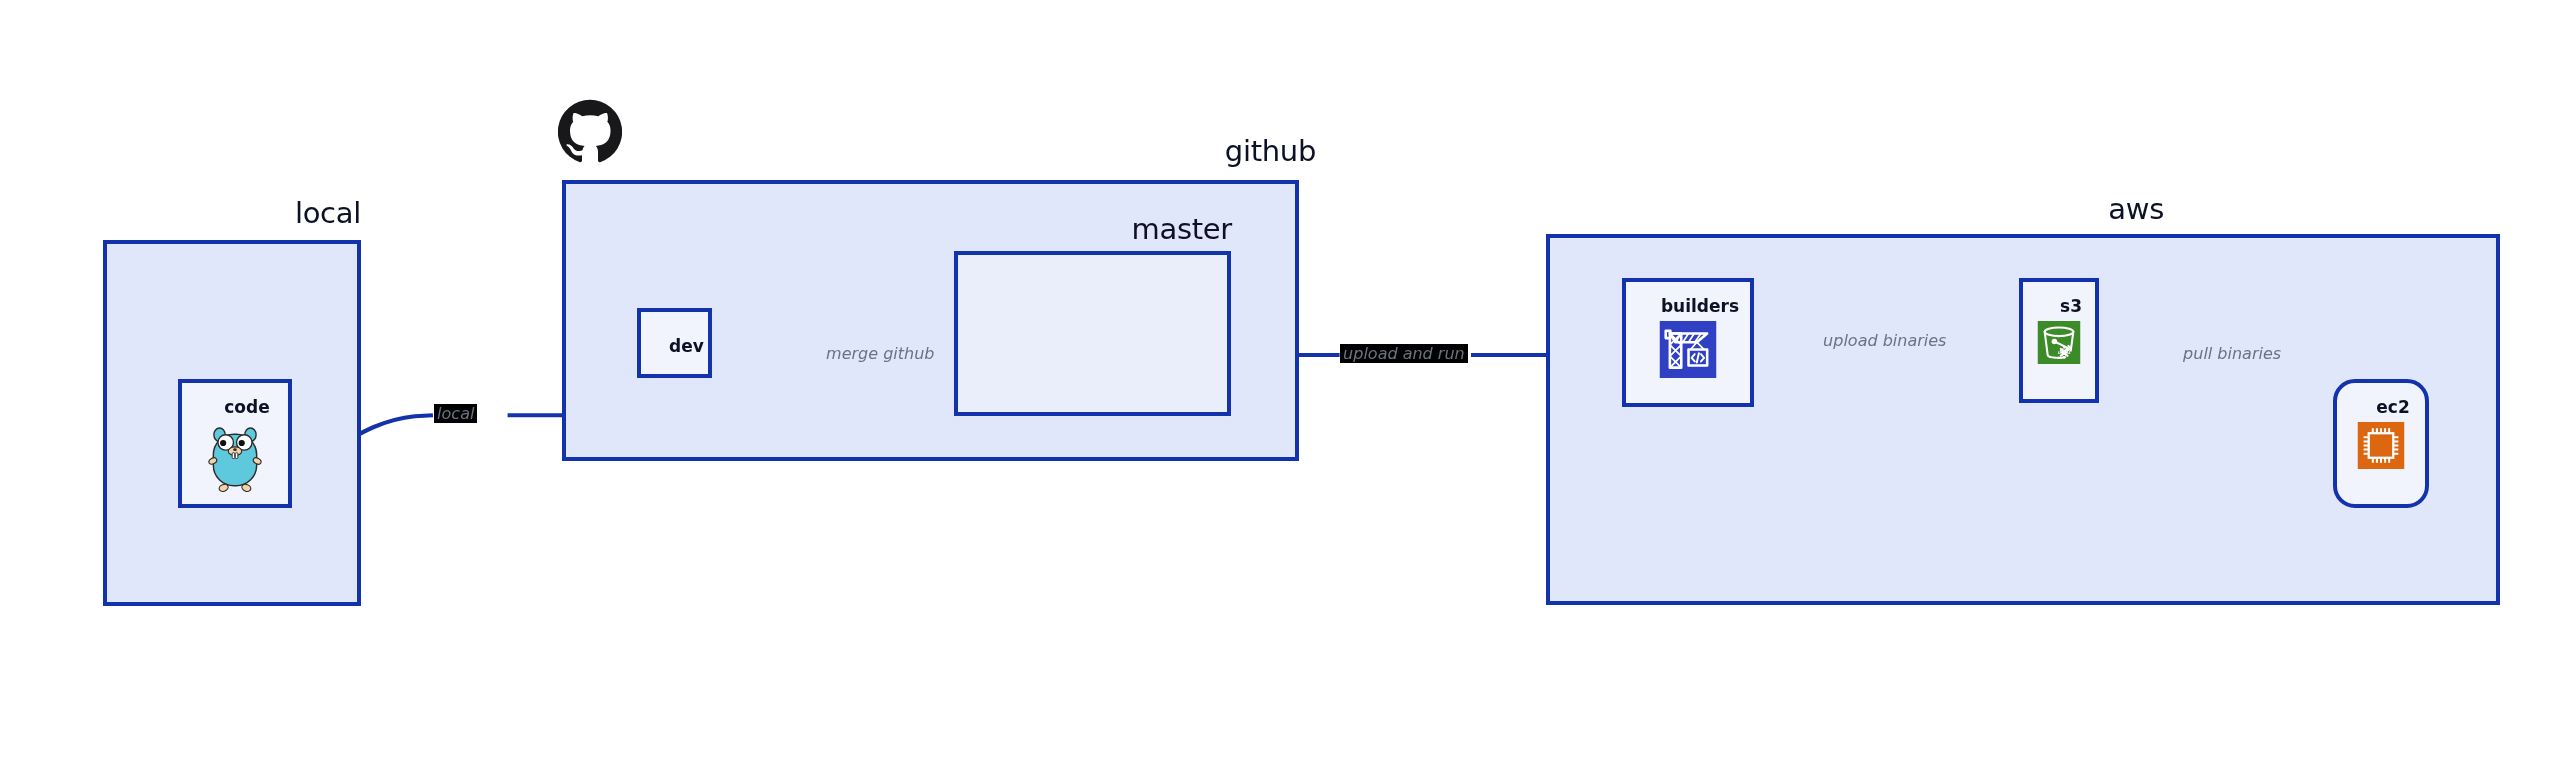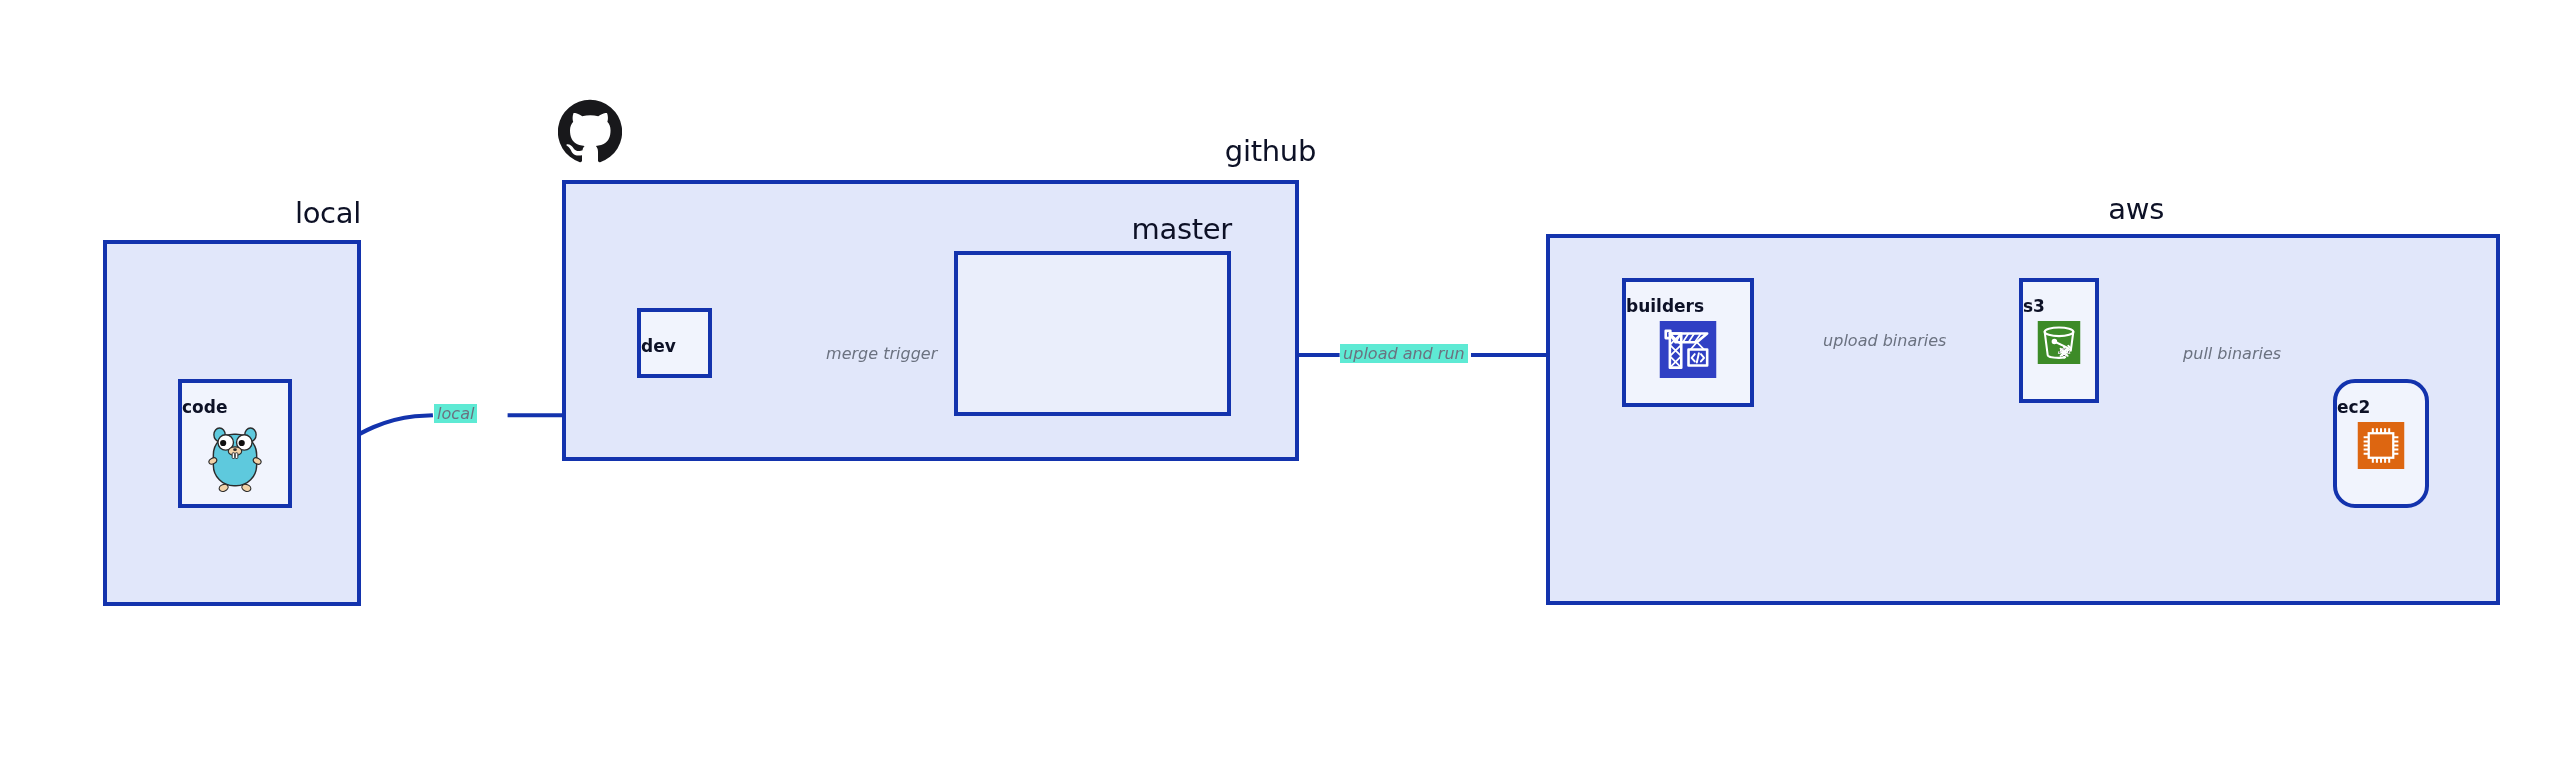--- a/index.html
+++ b/index.html
@@ -56,42 +56,43 @@
   .node-box {
     position: absolute;
     background: #f1f4fd;
     border: 4.6px solid #1333ad;
     box-sizing: border-box;
   }
   .node-label {
     position: absolute;
     left: 0;
     width: 100%;
-    text-align: left;
+    text-align: center;
     color: #0d1126;
     font-size: 17px;
     font-weight: bold;
     font-family: "DejaVu Sans", sans-serif;
     white-space: nowrap;
+    padding-left: 12px;
   }
   .node-icon {
     position: absolute;
     left: 50%;
     transform: translateX(-50%);
   }
 
   
   .edge-label {
     position: absolute;
     color: #6b7280;
     font-size: 16px;
     font-style: italic;
     font-family: "DejaVu Sans", sans-serif;
     white-space: nowrap;
-    background: #5eead4;
+    background: #000000;
     padding: 0 3.1px;
   }
   .edge-label.on-fill-light {
     background: #e1e7fa;
   }
 
   
   .diagram-title {
     position: absolute;
     color: #0d1126;
@@ -189,21 +190,21 @@
   </div>
 
   <div class="group-label" style="left:1100px; top:134px; width:216px;">github</div>
 
   <div class="group-box" style="left:562px; top:180px; width:737px; height:281px;"></div>
 
   <div class="node-box" style="left:637px; top:308px; width:75px; height:70px;">
     <div class="node-label" style="top:24px;">dev</div>
   </div>
 
-  <div class="edge-label on-fill-light" style="left:823px; top:344px;">merge trigger</div>
+  <div class="edge-label on-fill-light" style="left:823px; top:344px;">merge github</div>
 
   <div class="group-label" style="left:954px; top:212px; width:278px;">master</div>
 
   <div class="subgroup-box" style="left:954px; top:251px; width:277px; height:165px;"></div>
 
 
   <div class="edge-label" style="left:1340px; top:344px;">upload and run</div>
 
   <div class="group-label" style="left:1906px; top:192px; width:258px;">aws</div>
 

